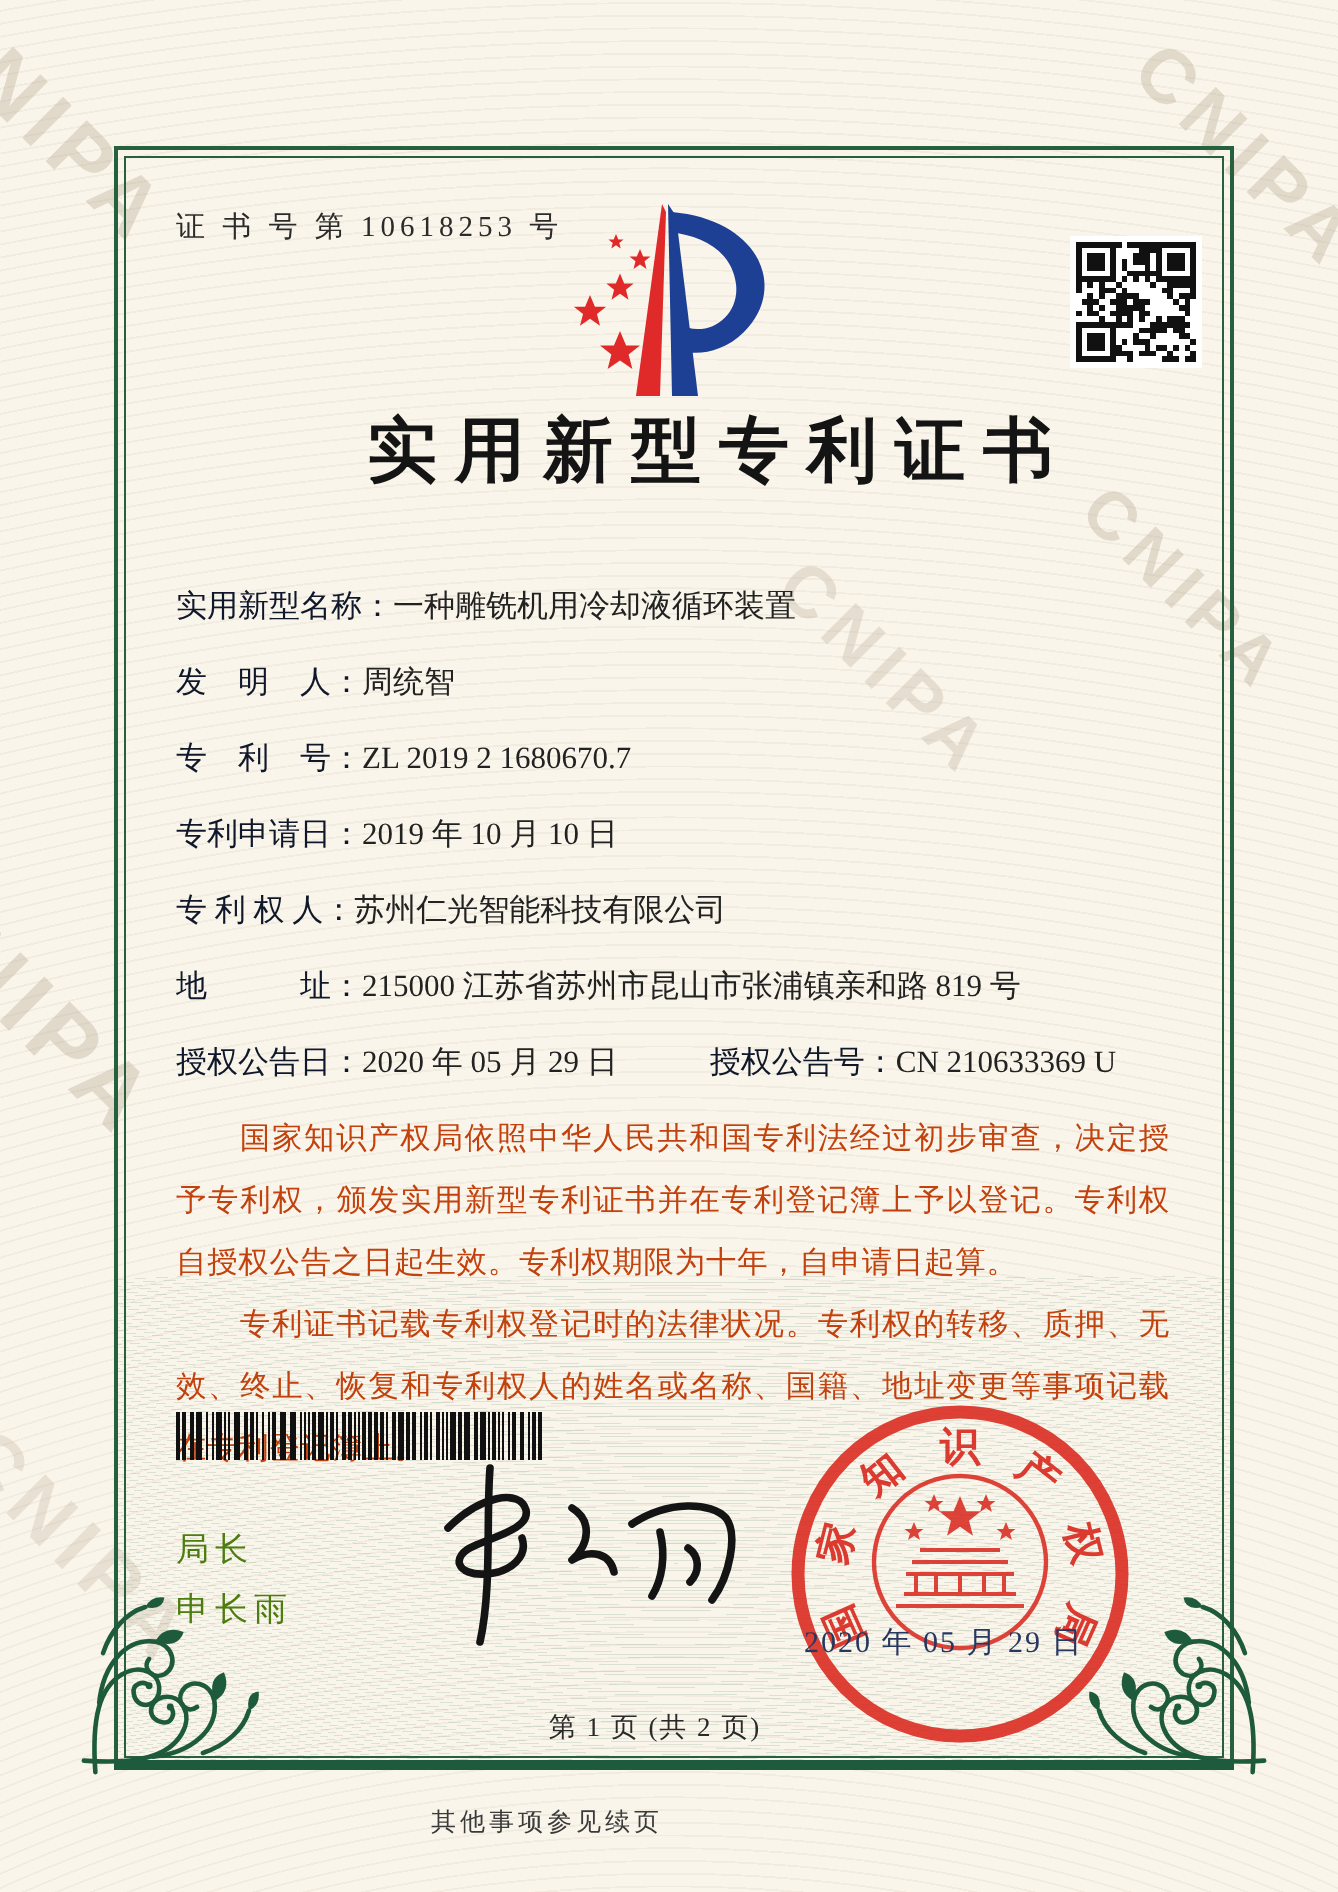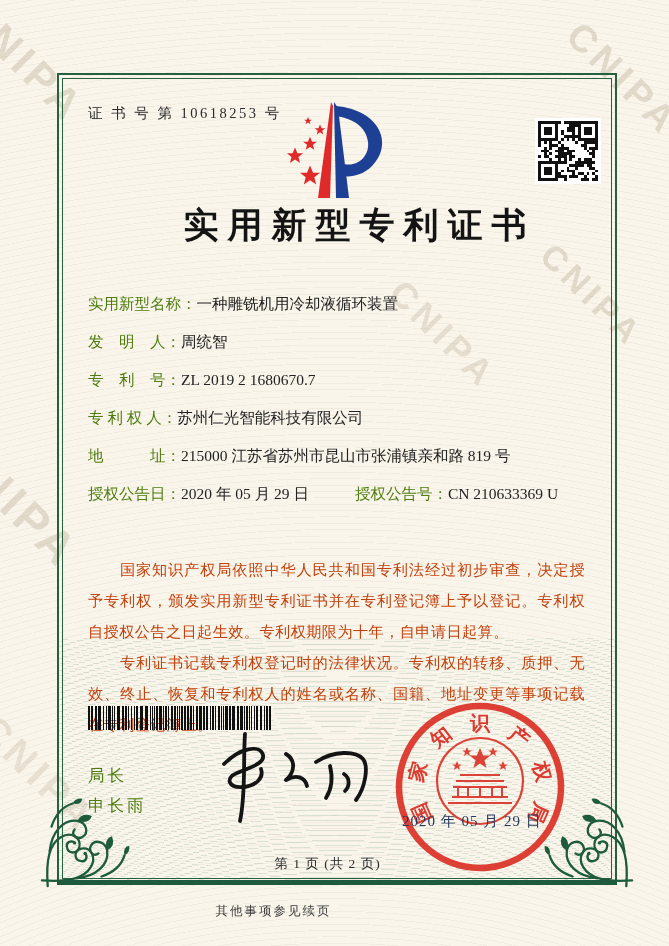--- a/index.html
+++ b/index.html
@@ -44,21 +44,21 @@
     position:absolute;left:88px;top:104px;font-size:14.5px;letter-spacing:2.5px;color:#2b2b2b;
   }
   .logo{position:absolute;left:268px;top:92px;width:134px;height:116px;}
   .qr{position:absolute;left:535px;top:118px;width:66px;height:66px;background:#fff;padding:3px;box-sizing:border-box;}
   .title{
     position:absolute;left:0;top:202px;width:669px;text-align:center;
     font-size:35px;font-weight:bold;letter-spacing:9px;color:#141414;margin-left:25px;
   }
   .fields{position:absolute;left:88px;top:285px;width:500px;font-size:15.5px;color:#262626;}
   .field-row{height:38px;line-height:38px;white-space:nowrap;}
-  .f-label{color:#4d7c0f;text-align:right;}
+  .f-label{color:#0f172a;text-align:right;}
   .f-value{color:#222;text-align:right;}
   .pair2{margin-left:46px;}
   .body-text{
     position:absolute;left:88px;top:554px;width:497px;
     font-size:15.2px;line-height:31px;letter-spacing:.4px;color:#c2410c;
     text-align:justify;
   }
   .body-text p{margin:0;text-indent:2.1em;}
   .barcode{position:absolute;left:88px;top:706px;width:186px;height:24px;}
   .officer{
@@ -399,20 +399,23 @@
     <div class="field-row">
       <span class="f-label">实用新型名称：</span><span class="f-value">一种雕铣机用冷却液循环装置</span>
     </div>
     <div class="field-row">
       <span class="f-label">发　明　人：</span><span class="f-value">周统智</span>
     </div>
     <div class="field-row">
       <span class="f-label">专　利　号：</span><span class="f-value">ZL 2019 2 1680670.7</span>
     </div>
     <div class="field-row">
+      <span class="f-label">专利申请日：</span><span class="f-value">2019 年 10 月 10 日</span>
+    </div>
+    <div class="field-row">
       <span class="f-label">专 利 权 人：</span><span class="f-value">苏州仁光智能科技有限公司</span>
     </div>
     <div class="field-row">
       <span class="f-label">地　　　址：</span><span class="f-value">215000 江苏省苏州市昆山市张浦镇亲和路 819 号</span>
     </div>
     <div class="field-row">
       <span class="f-label">授权公告日：</span><span class="f-value">2020 年 05 月 29 日</span><span class="f-label pair2">授权公告号：</span><span class="f-value">CN 210633369 U</span>
     </div>
   </div>
 

